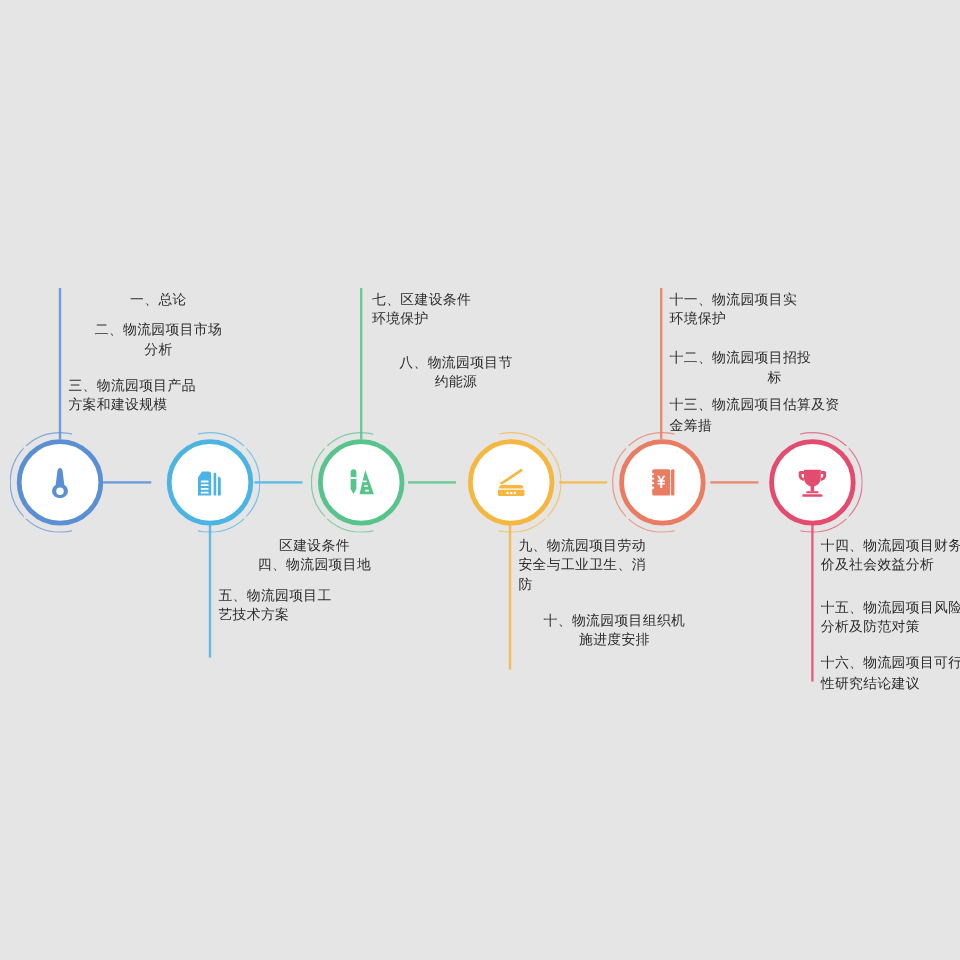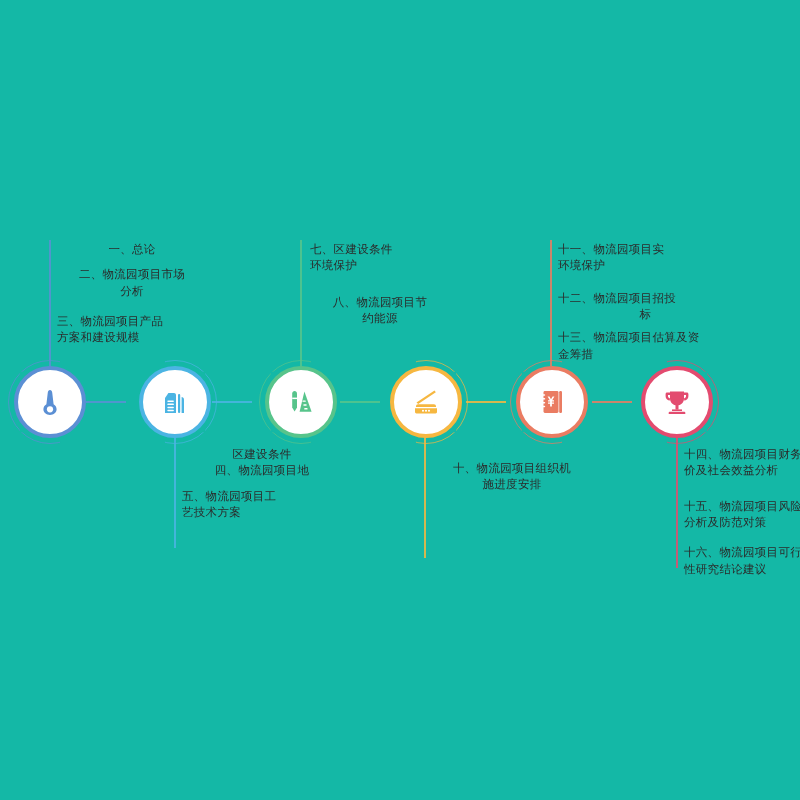--- a/index.html
+++ b/index.html
@@ -6,21 +6,21 @@
   html, body {
     margin: 0; padding: 0;
     width: 800px; height: 800px;
     background: #ffffff;
     font-family: "DejaVu Sans", "Liberation Sans", sans-serif;
   }
   #canvas {
     position: relative;
     width: 800px; height: 800px;
     overflow: hidden;
-    background: #14b8a6;
+    background: #e5e5e5;
   }
   
   .node {
     position: absolute;
     width: 72px; height: 72px;
   }
   .node .arc,
   .node .ring,
   .node .glyph {
     position: absolute;
@@ -229,20 +229,25 @@
       <span class="ln lft">七、区建设条件</span>
       <span class="ln lft">环境保护</span>
     </div>
     <div class="item" style="margin-top:20px;">
       <span class="ln ctr">八、物流园项目节</span>
       <span class="ln ctr">约能源</span>
     </div>
   </div>
 
   <div class="txtblock" style="left:432px; top:446px; width:160px;">
+    <div class="item">
+      <span class="ln lft">九、物流园项目劳动</span>
+      <span class="ln lft">安全与工业卫生、消</span>
+      <span class="ln lft">防</span>
+    </div>
     <div class="item" style="margin-top:14px;">
       <span class="ln ctr">十、物流园项目组织机</span>
       <span class="ln ctr">施进度安排</span>
     </div>
   </div>
 
   <div class="txtblock" style="left:558px; top:241px; width:175px;">
     <div class="item">
       <span class="ln lft">十一、物流园项目实</span>
       <span class="ln lft">环境保护</span>

